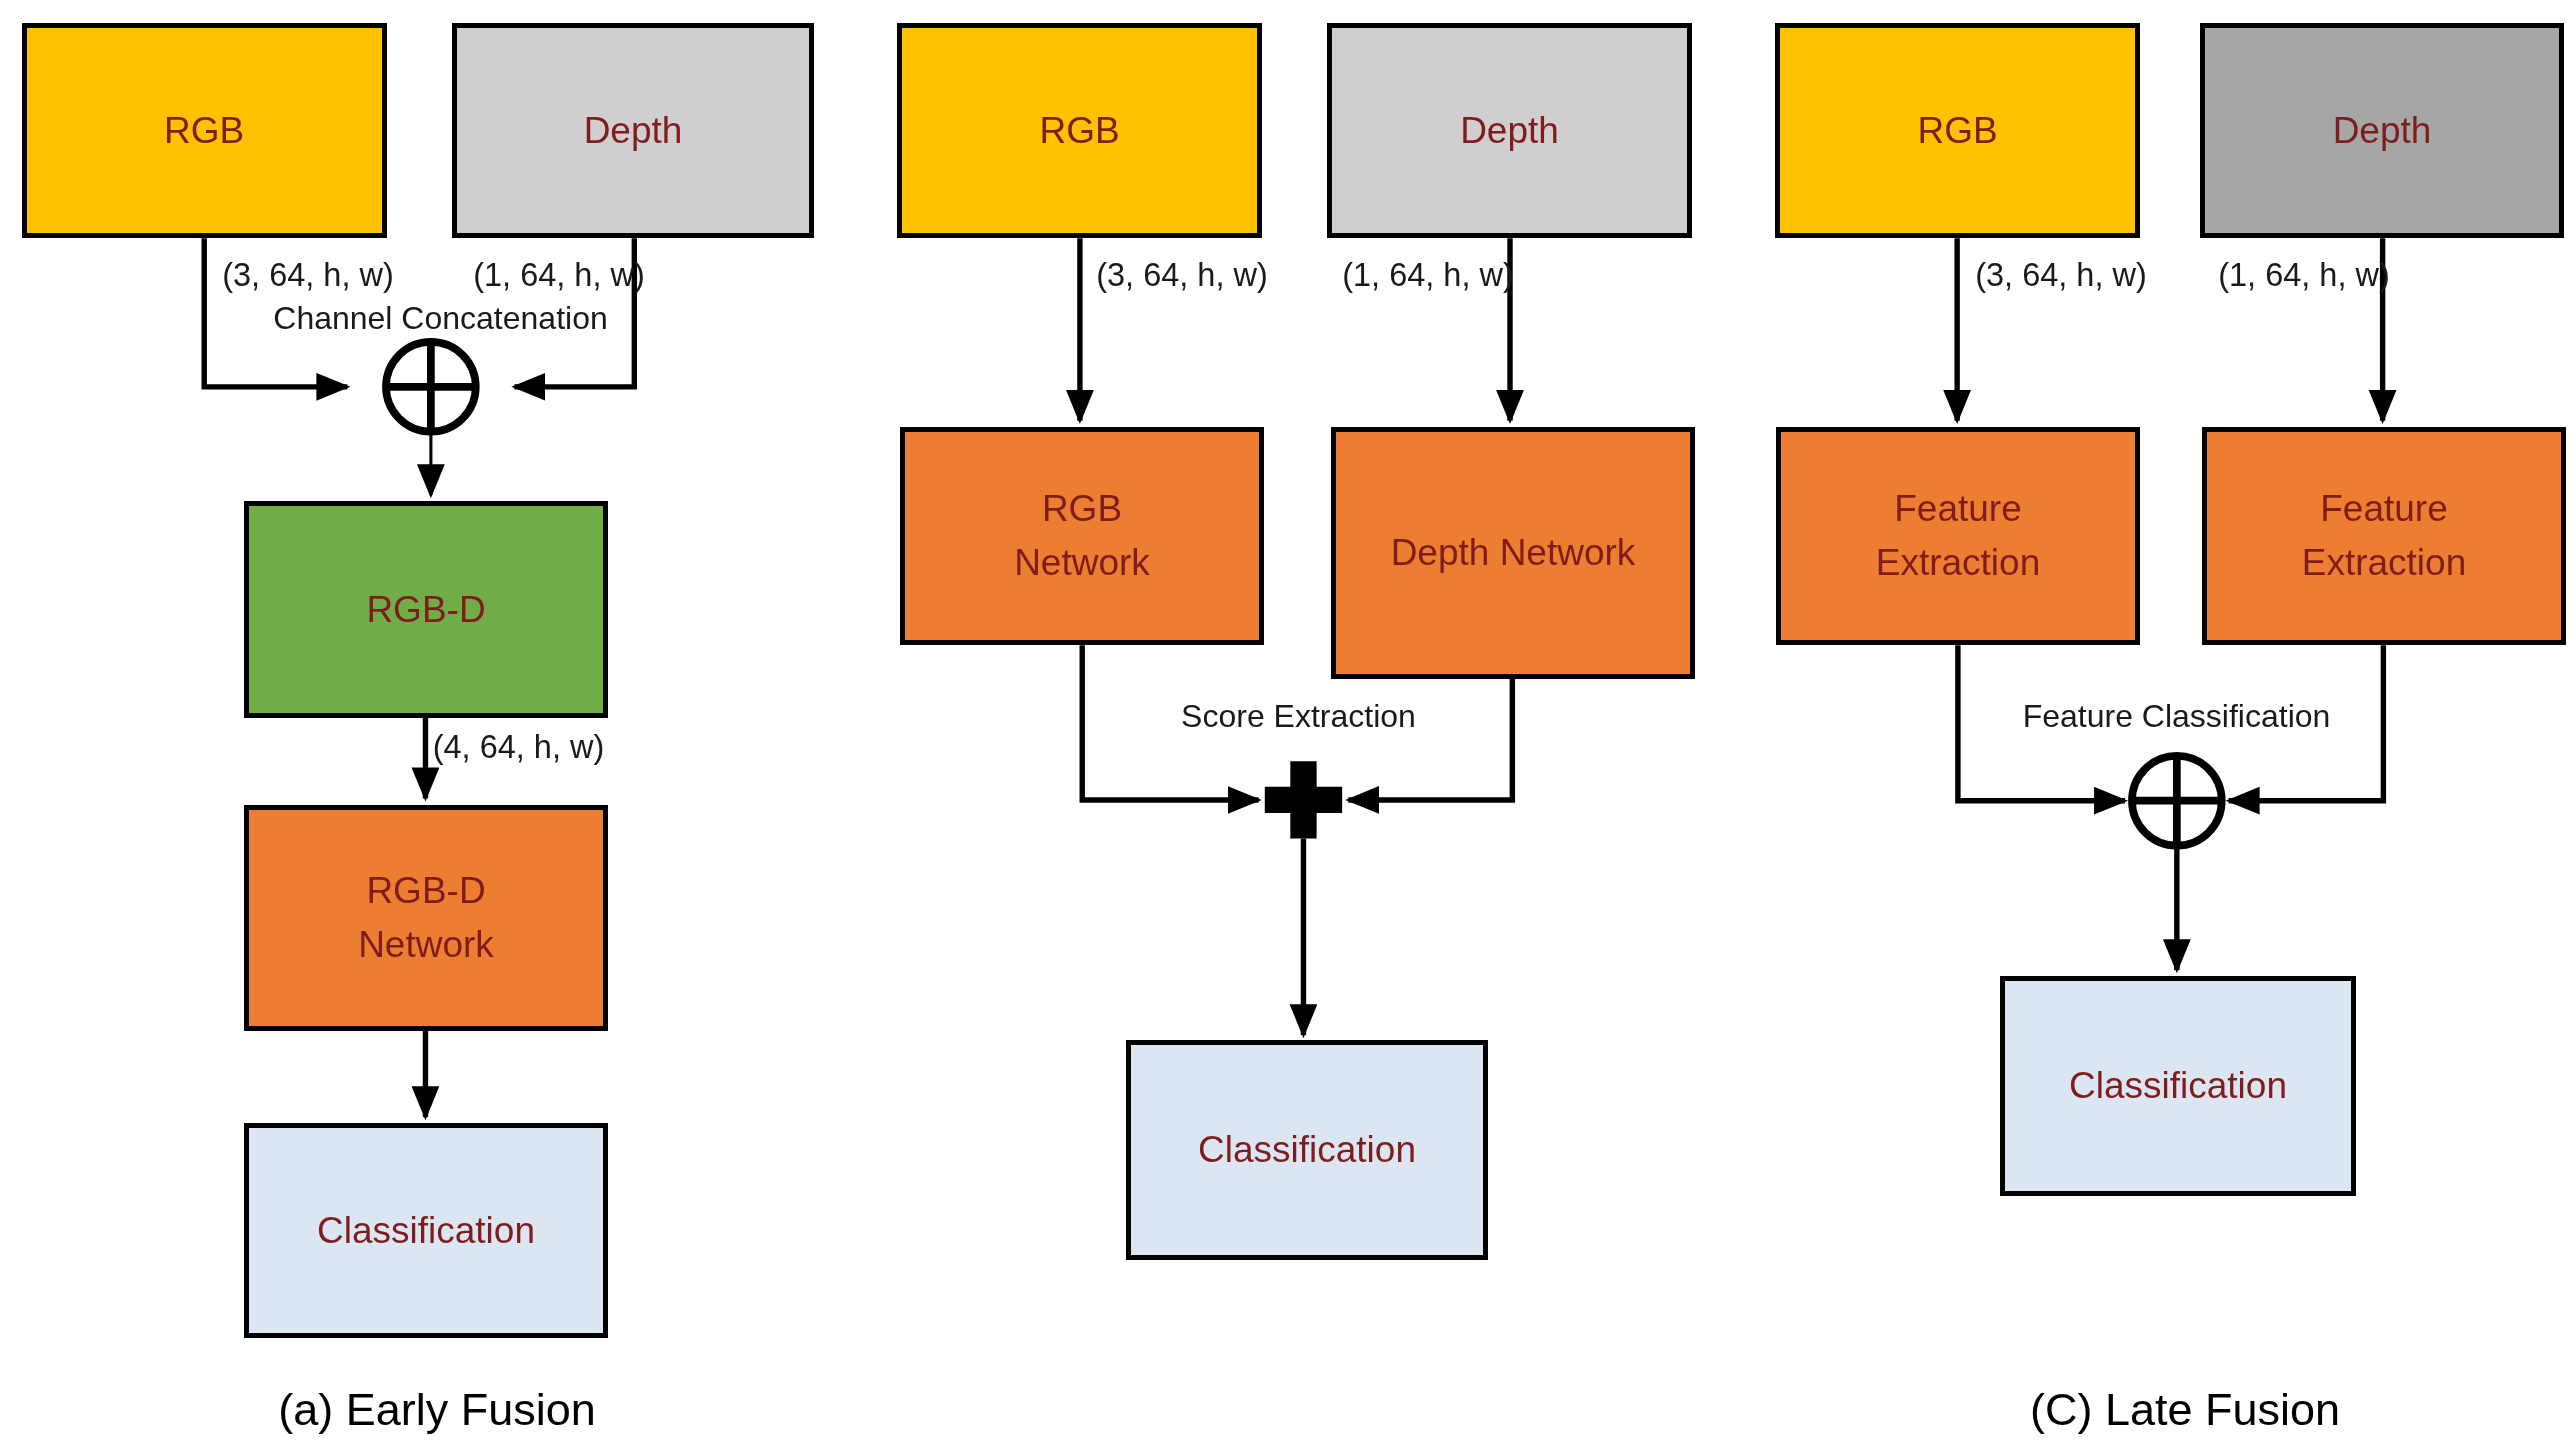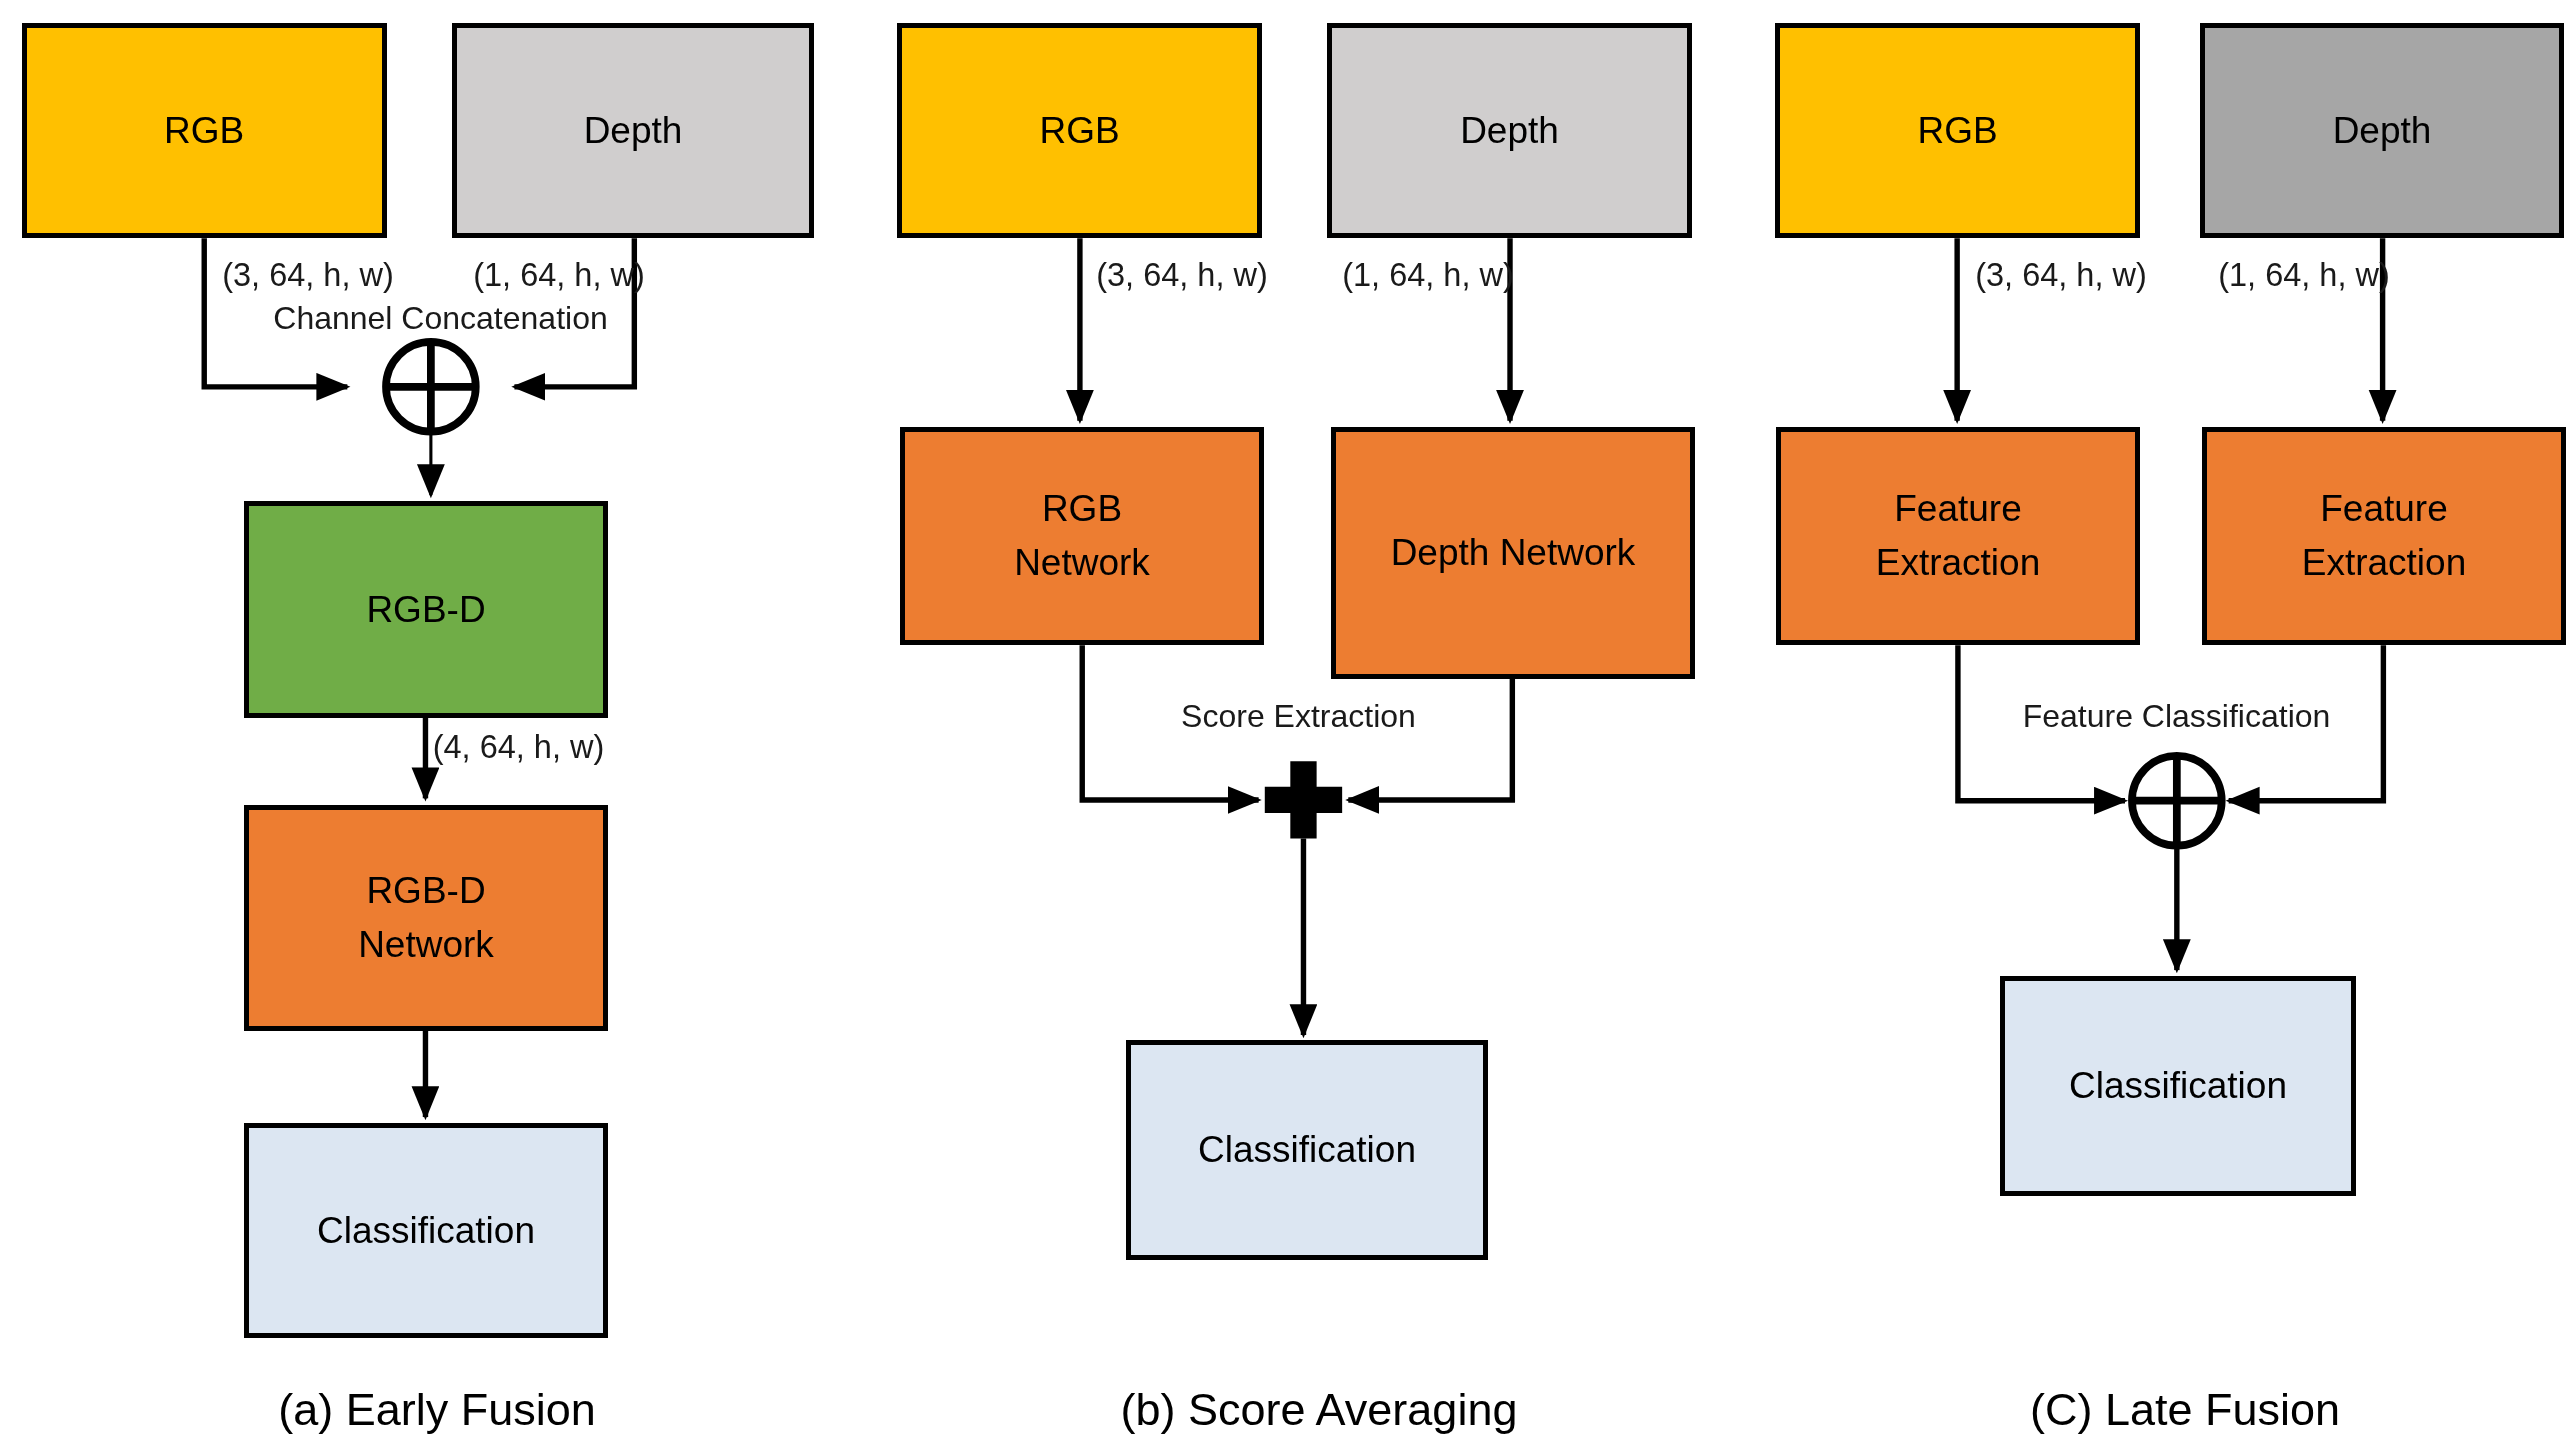--- a/index.html
+++ b/index.html
@@ -18,21 +18,21 @@
     border: 5.4px solid #000000;
     display: flex;
     align-items: center;
     justify-content: center;
     text-align: center;
   }
   .box-label {
     font-size: 37px;
     line-height: 1.45;
     white-space: pre-line;
-    color: #000000;
+    color: #7f1d1d;
   }
   .anno {
     position: absolute;
     display: flex;
     align-items: center;
     justify-content: center;
     text-align: center;
     font-size: 32.5px;
     color: #1a1a1a;
   }
@@ -125,21 +125,20 @@
     <span class="box-label">RGB
 Network</span>
   </div>
   <div class="box" style="left: 1331px; top: 427px; width: 364px; height: 252px; background-color: rgb(237, 125, 49);">
     <span class="box-label">Depth Network</span>
   </div>
   <div class="anno fusion-label" style="left:1105px; top:695px; width:387px; height:43px;">Score Extraction</div>
   <div class="box" style="left: 1126px; top: 1040px; width: 362px; height: 220px; background-color: rgb(220, 230, 242);">
     <span class="box-label">Classification</span>
   </div>
-  <div class="caption" style="left:882px; top:1382px; width:874px; height:56px;">(b) Score Averaging</div>
 
   <div class="box" style="left: 1775px; top: 23px; width: 365px; height: 215px; background-color: rgb(255, 192, 0);">
     <span class="box-label">RGB</span>
   </div>
   <div class="box" style="left: 2200px; top: 23px; width: 364px; height: 215px; background-color: rgb(166, 166, 166);">
     <span class="box-label">Depth</span>
   </div>
   <div class="anno" style="left:1968px; top:255px; width:186px; height:40px;">(3, 64, h, w)</div>
   <div class="anno" style="left:2211px; top:255px; width:186px; height:40px;">(1, 64, h, w)</div>
   <div class="box" style="left: 1776px; top: 427px; width: 364px; height: 218px; background-color: rgb(237, 125, 49);">

